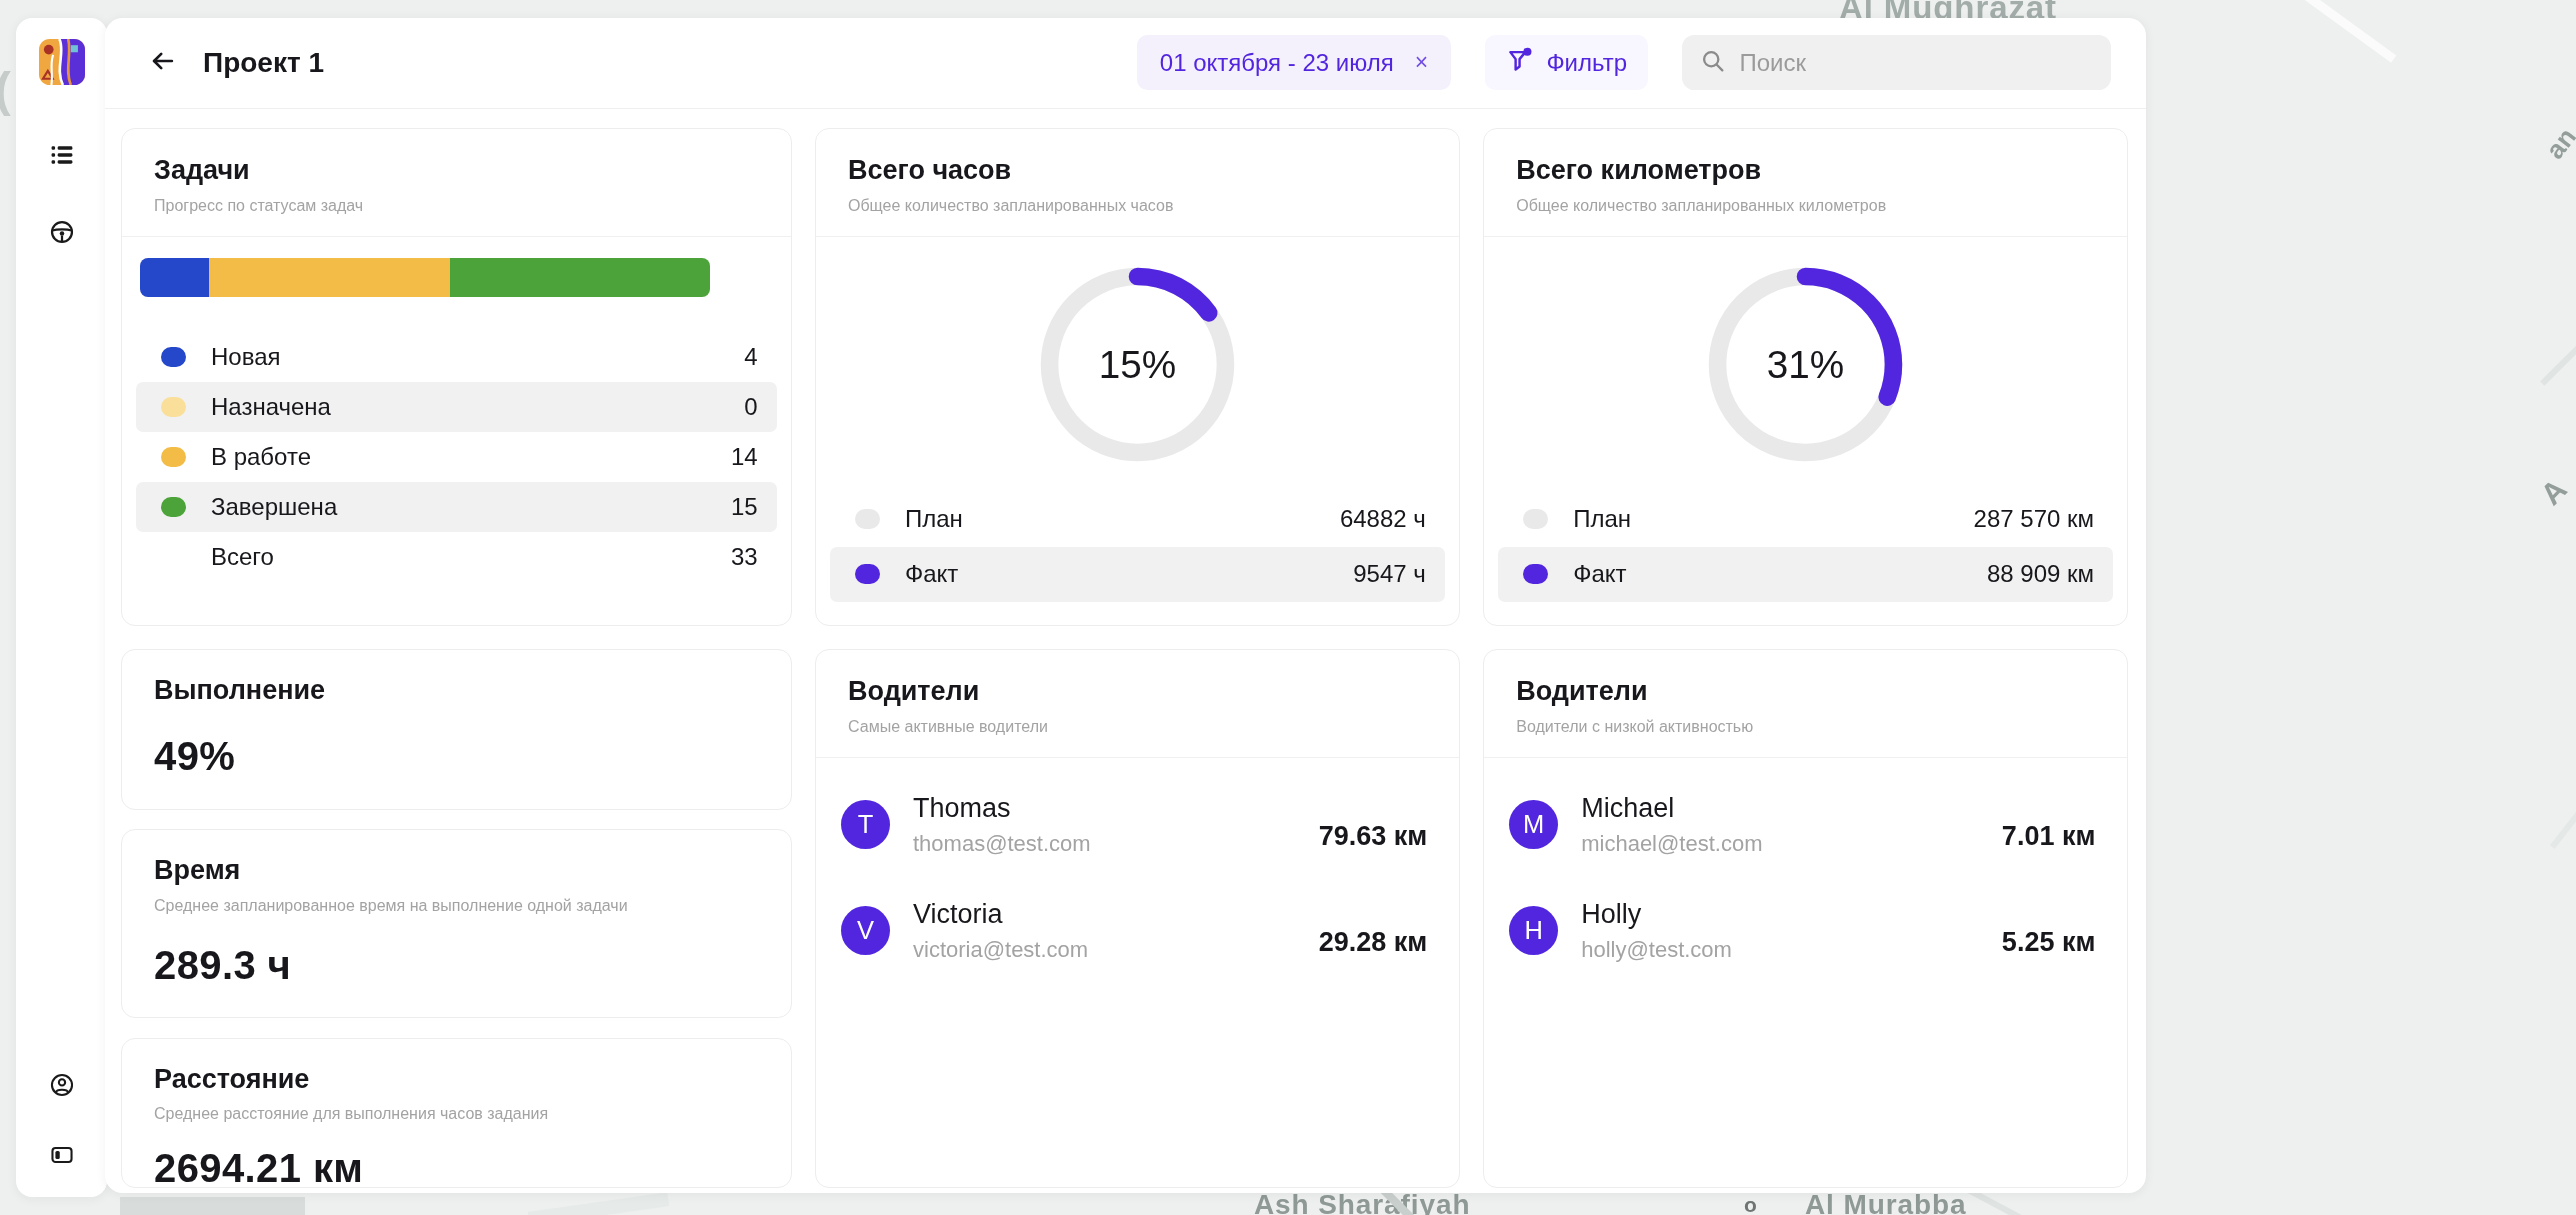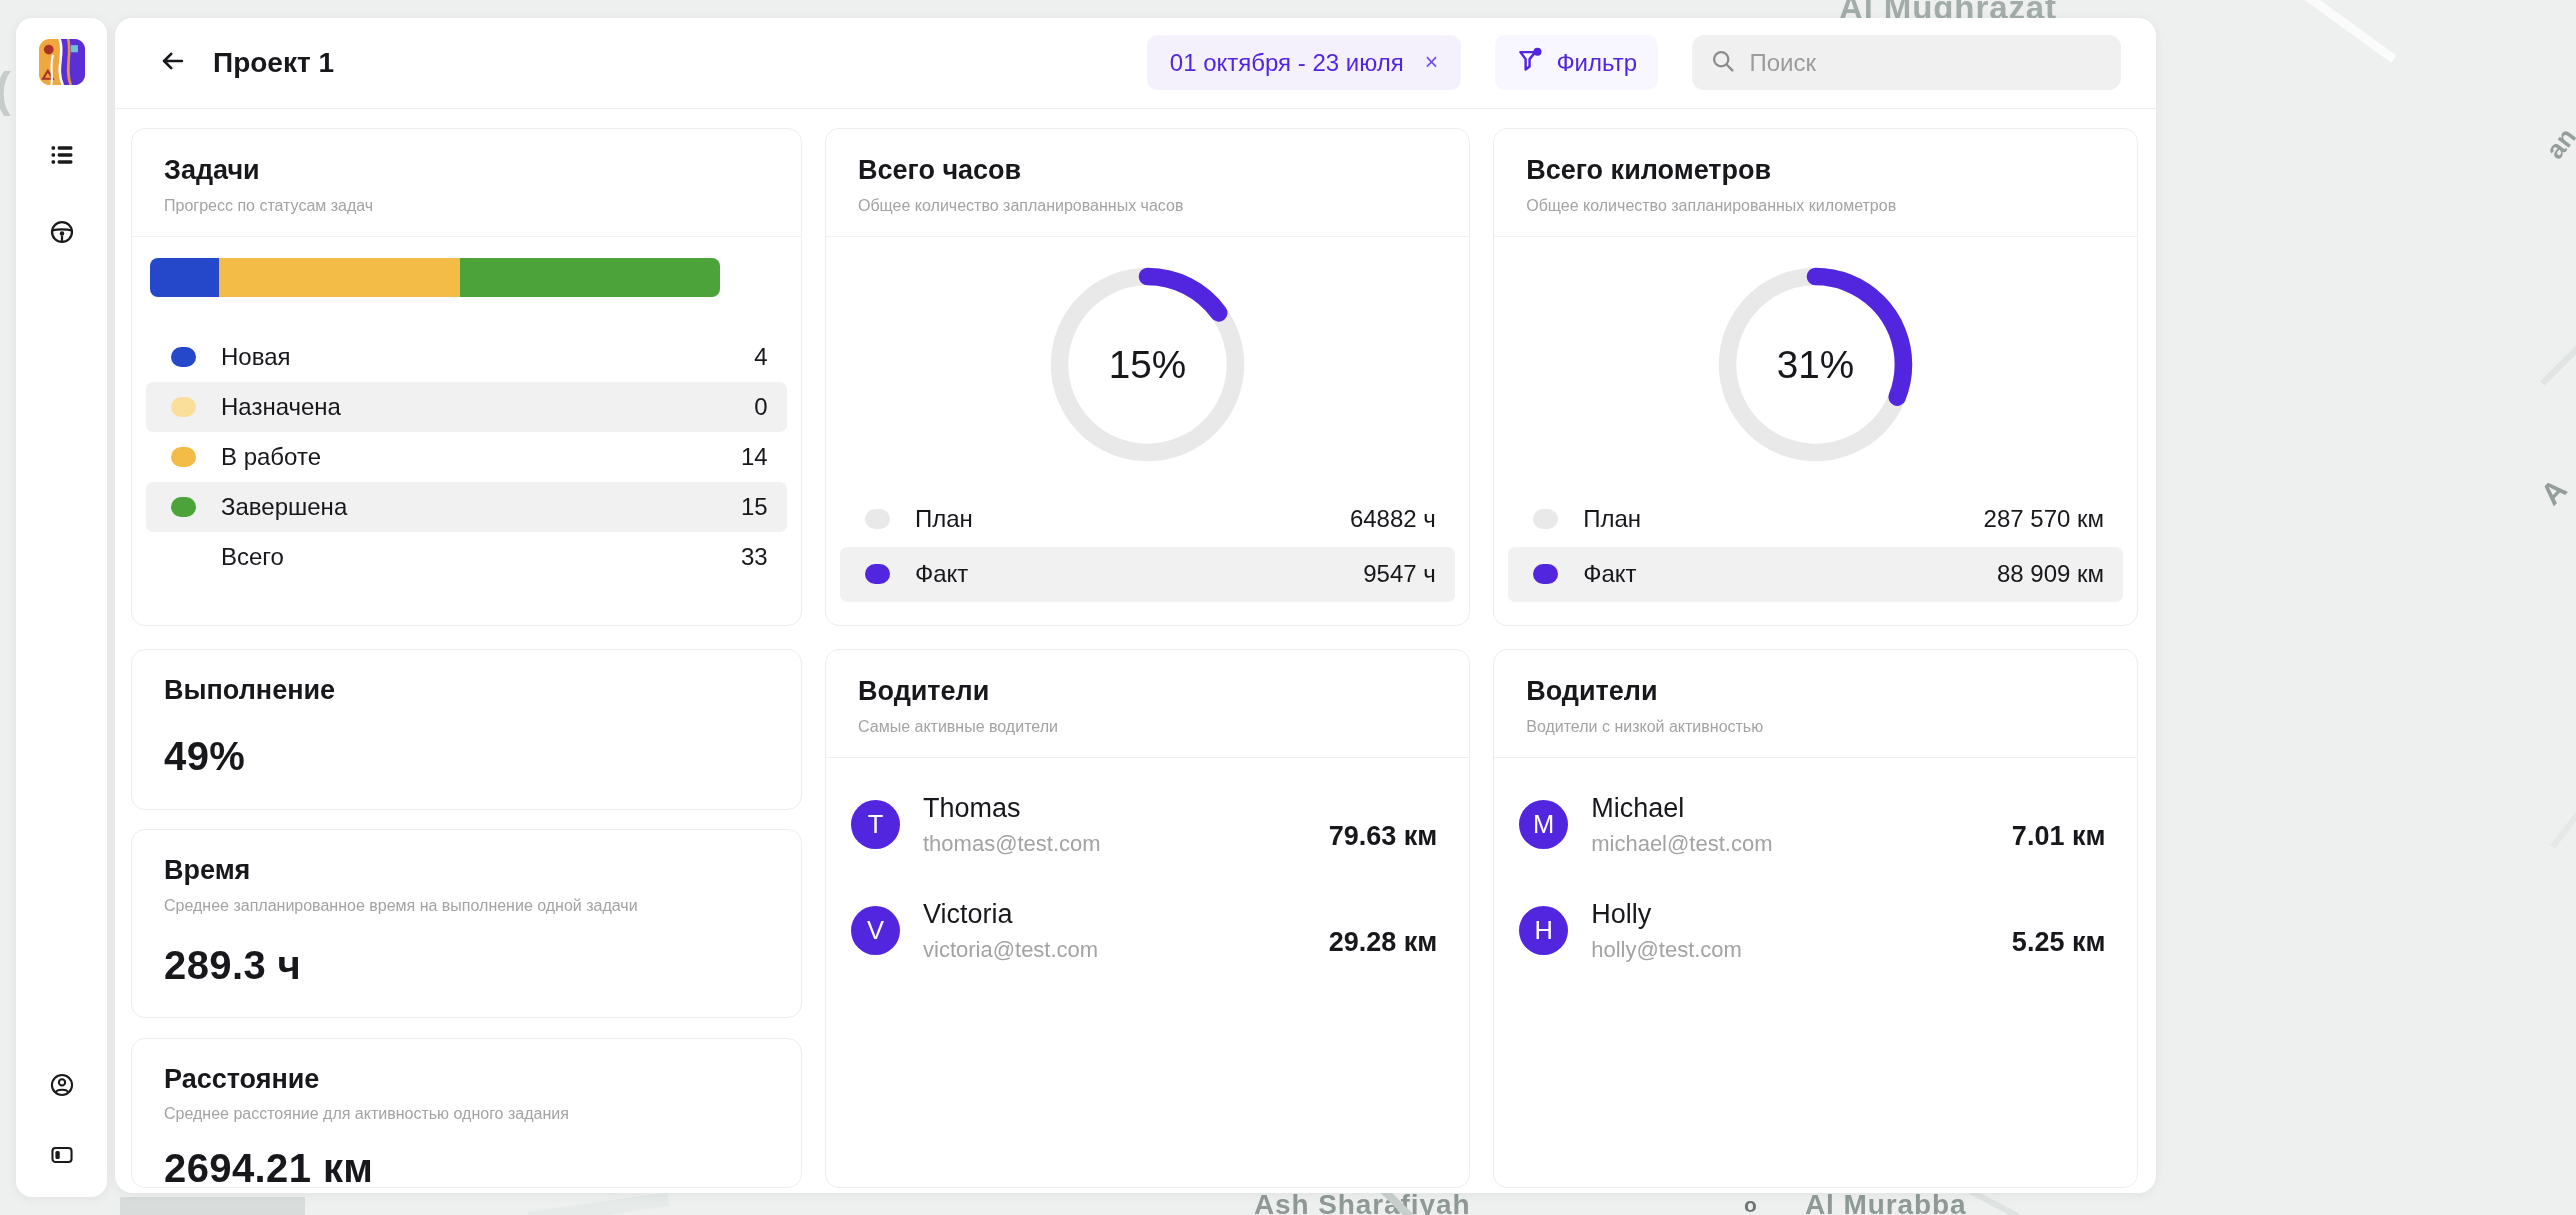--- a/index.html
+++ b/index.html
@@ -26,21 +26,21 @@
   .logo { width:46px; height:46px; flex:none; cursor:pointer; }
   .side-icon { width:28px; height:28px; color:#1a1a1a; display:flex; align-items:center; justify-content:center; cursor:pointer; }
   .side-icon svg { width:26px; height:26px; }
   .gap-top { margin-top:58px; }
   .gap-mid { margin-top:49px; }
   .spacer { flex:1; }
   .gap-bot { margin-top:42px; }
 
   
   .panel {
-    position:absolute; left:115px; top:17.6px; width:2041px; height:1175px;
+    position:absolute; left:105px; top:17.6px; width:2041px; height:1175px;
     background:#fff; border-radius:17.6px; z-index:2;
     box-shadow:0 1.8px 10.6px rgba(40,40,40,.06);
     display:flex; flex-direction:column; overflow:hidden;
   }
   .hdr {
     height:91px; flex:none; display:flex; align-items:center;
     padding:0 35px 0 40px; border-bottom:1.8px solid #efefef;
   }
   .back-btn { width:35px; height:35px; display:flex; align-items:center; justify-content:center; cursor:pointer; color:#17171c; }
   .hdr-title { margin-left:23px; font-size:28px; font-weight:700; }
@@ -355,21 +355,21 @@
           <div class="stat-head">
             <div class="card-title">Время</div>
             <div class="card-sub">Среднее запланированное время на выполнение одной задачи</div>
           </div>
           <div class="stat-value">289.3 ч</div>
         </section>
 
         <section class="card stat-h3">
           <div class="stat-head">
             <div class="card-title">Расстояние</div>
-            <div class="card-sub">Среднее расстояние для активностью одного задания</div>
+            <div class="card-sub">Среднее расстояние для выполнения часов задания</div>
           </div>
           <div class="stat-value">2694.21 км</div>
         </section>
       </div>
 
       <section class="card">
         <div class="card-head divided">
           <div class="card-title">Водители</div>
           <div class="card-sub">Самые активные водители</div>
         </div>

